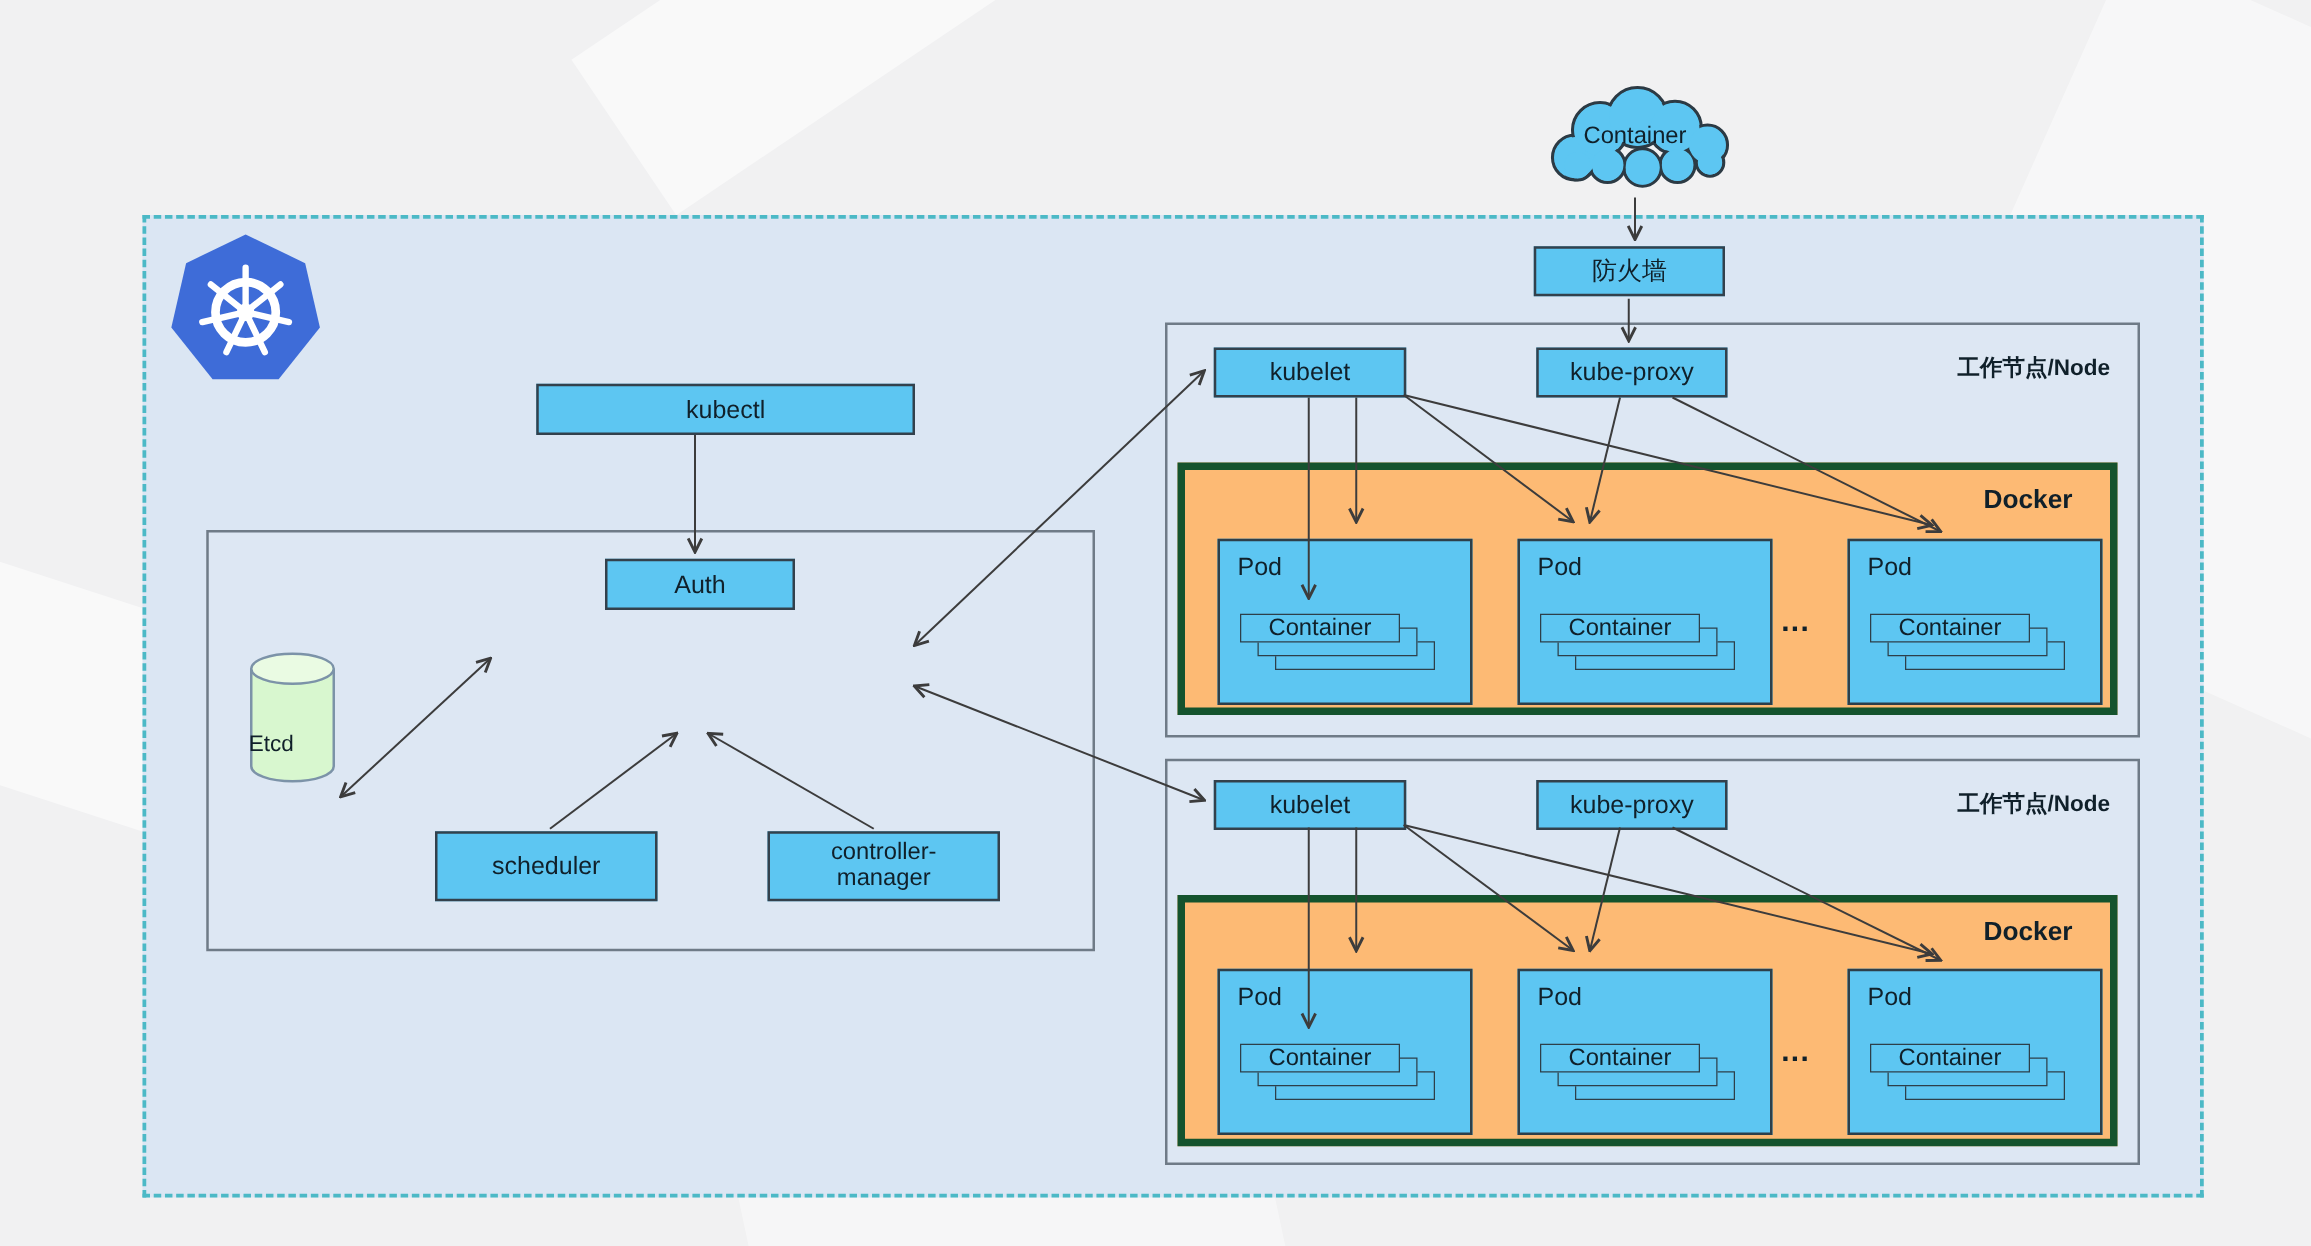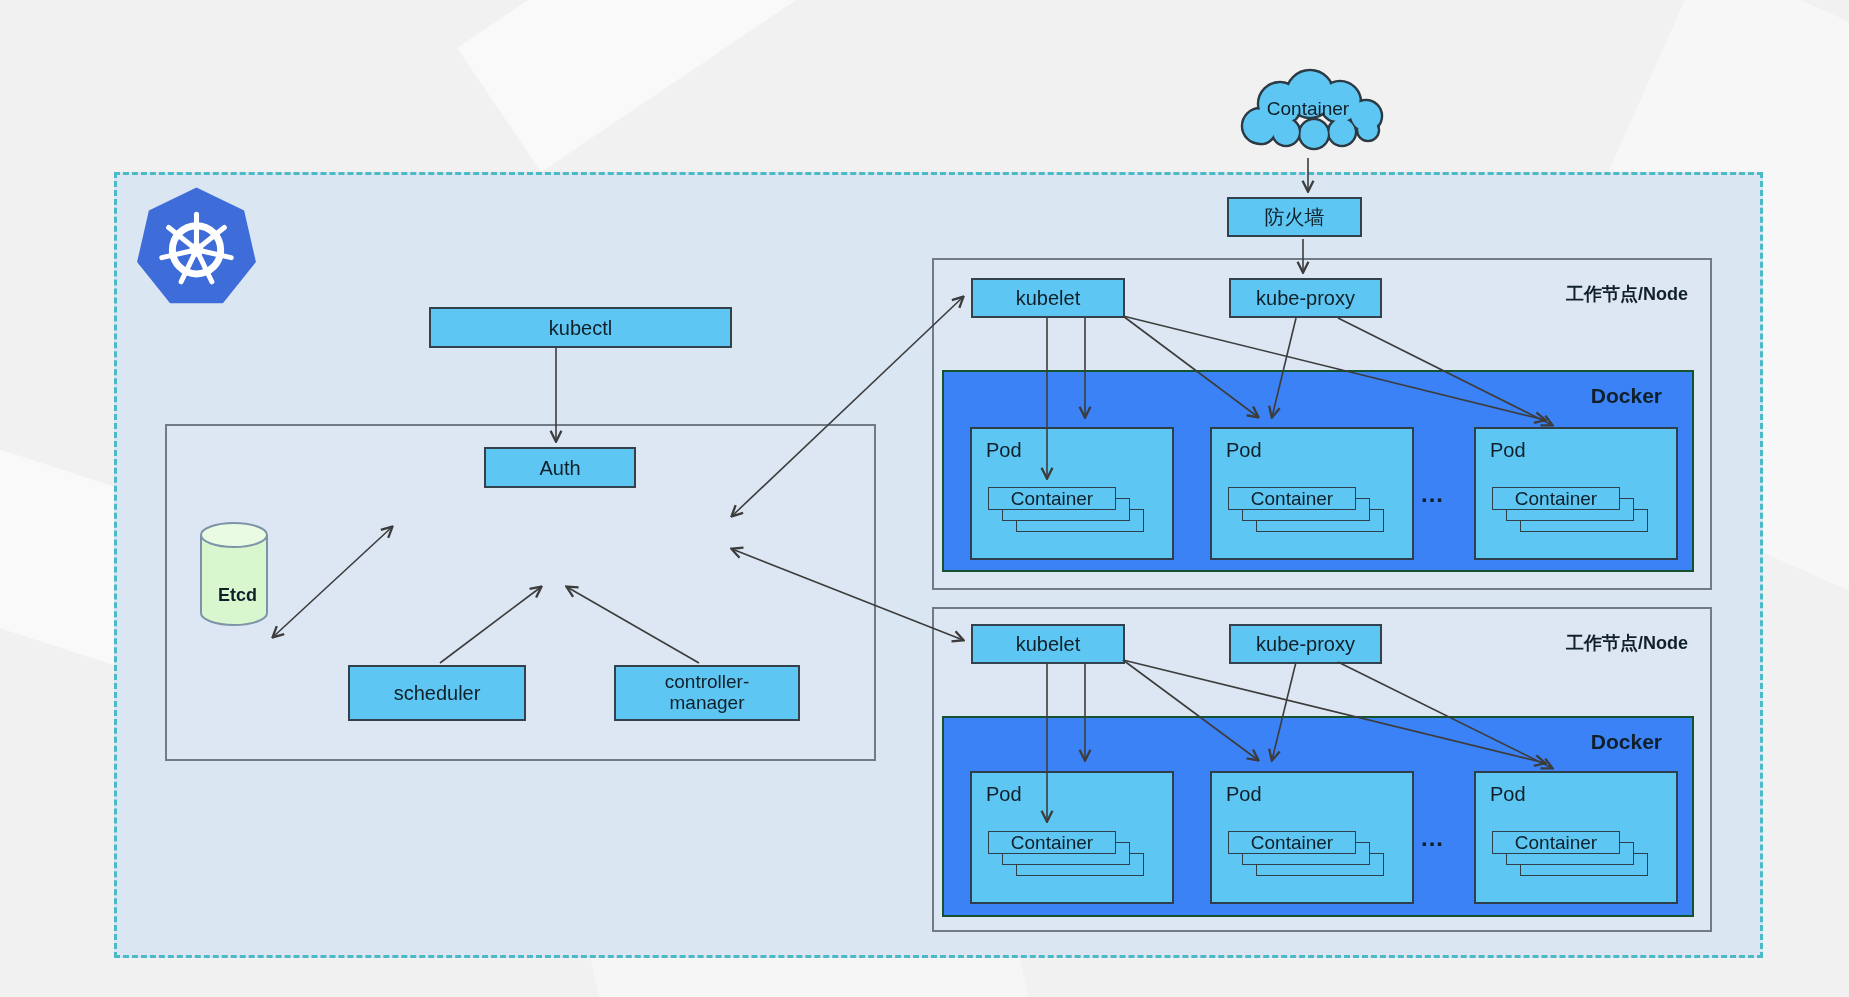--- a/index.html
+++ b/index.html
@@ -30,21 +30,21 @@
     position:absolute; background:#5dc6f2; border:2px solid #33414c;
     display:flex; align-items:center; justify-content:center;
     font-size:20px; line-height:1.1; text-align:center; z-index:3;
   }
 
   
   .panel { position:absolute; border:2px solid #6f7b87; background:#dde7f3; z-index:2; }
   .panel-title { position:absolute; font-weight:700; font-size:21px; color:#0c1116; }
 
   .docker {
-    position:absolute; background:#3b82f6; border:2px solid #14532d; z-index:2;
+    position:absolute; background:#fdba74; border:6px solid #14532d; z-index:2;
   }
   .docker-title { position:absolute; right:30px; top:12px; font-weight:700; font-size:21px; }
 
   .pod {
     position:absolute; width:204px; height:133px; top:55px;
     background:#5dc6f2; border:2px solid #2d3f4a; z-index:3;
   }
   .pod-label { position:absolute; left:14px; top:10px; font-size:20px; }
   .stack { position:absolute; left:16px; top:58px; width:170px; height:70px; }
   .stack div {
@@ -60,21 +60,21 @@
   .node-title { position:absolute; right:22px; top:22px; font-weight:700; font-size:18px; }
 
   
   .cloud { position:absolute; left:1222px; top:60px; width:172px; height:100px; z-index:3; }
   .cloud-label { position:absolute; left:0; right:0; top:38px; text-align:center; font-size:19px; }
 
   .logo { position:absolute; left:130px; top:185px; width:133px; height:127px; z-index:3; }
 
   
   .etcd { position:absolute; left:199px; top:521px; width:70px; height:108px; z-index:3; }
-  .etcd-label { position:absolute; left:0; right:12px; top:64px; text-align:right; font-weight:700; font-size:18px; }
+  .etcd-label { position:absolute; left:0; right:12px; top:64px; text-align:left; font-weight:400; font-size:18px; }
 
   .arrows { position:absolute; inset:0; z-index:10; pointer-events:none; }
 </style>
 </head>
 <body>
 
 <div class="stage">
 
   <div class="bg-shape bg1"></div>
   <div class="bg-shape bg2"></div>
@@ -121,21 +121,21 @@
           <circle cx="146" cy="70" r="9.5"></circle>
         <circle cx="120" cy="72" r="12.5"></circle>
           <circle cx="92" cy="74" r="13.5"></circle>
         <circle cx="64" cy="72" r="12.5"></circle>
           <circle cx="40" cy="72" r="10.5"></circle>
       </g>
     </svg>
     <span class="cloud-label">Container</span>
   </div>
 
-  <div class="cbox" style="left:1227px; top:197px; width:135px; height:40px;justify-content:center;">
+  <div class="cbox" style="left:1227px; top:197px; width:153px; height:40px;justify-content:center;">
     <span>防火墙</span>
   </div>
 
   <div class="panel" style="left:165px; top:424px; width:711px; height:337px;"></div>
   <div class="panel-title" style="left:193px; top:450px;">主控节点/Master</div>
 
   <div class="cbox" style="left:429px; top:307px; width:303px; height:41px;">
     <span>kubectl</span>
   </div>
 

